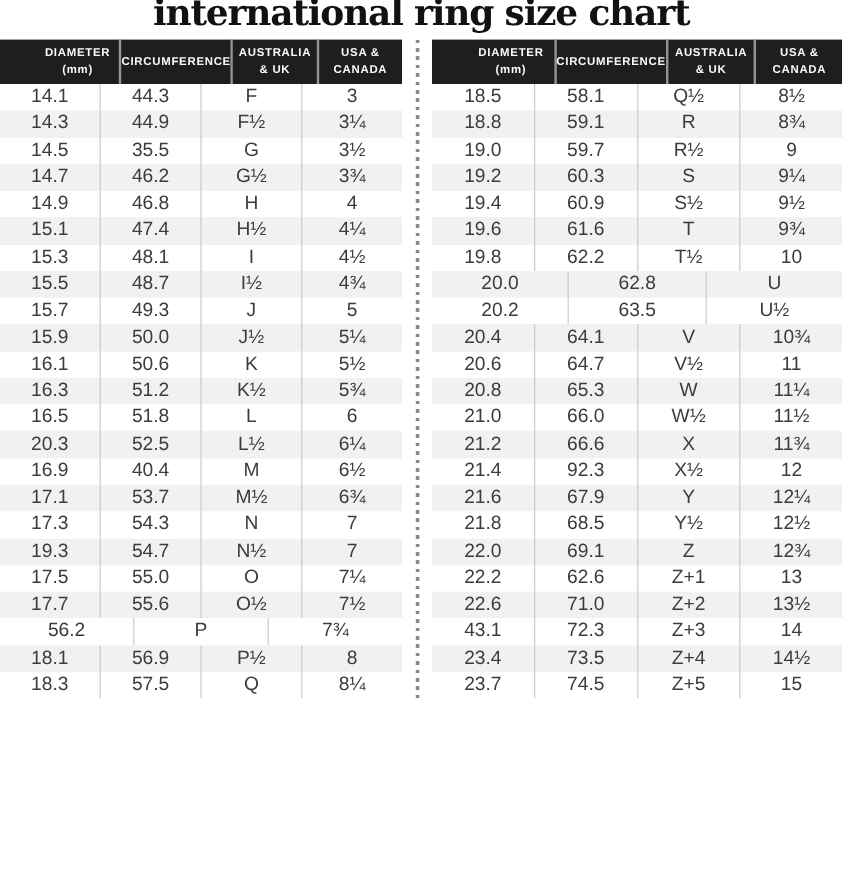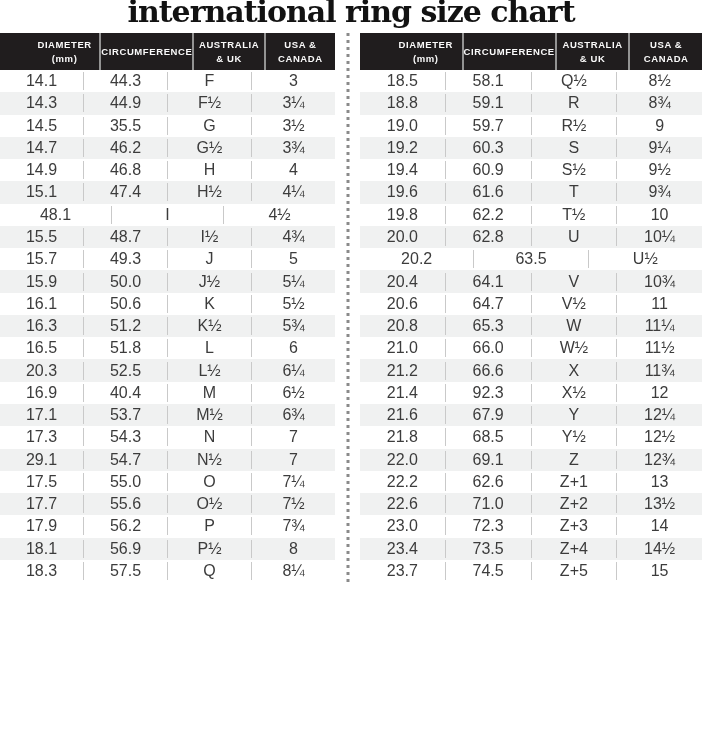--- a/index.html
+++ b/index.html
@@ -85,21 +85,20 @@
   }
   .th:first-child { border-left: none; padding-left: 30px; }
   .tbody {
     flex: 1 1 auto;
     display: flex;
     flex-direction: column;
   }
   .tr {
     flex: 1 1 0;
     display: flex;
-    align-items: center;
   }
   .tr:nth-child(even) { background: #f0f1f1; }
   .td {
     flex: 1 1 0;
     display: flex;
     align-items: center;
     justify-content: center;
     font-size: 16px;
     color: #3c3c3c;
     border-left: 1px solid #c9c9c9;
@@ -154,20 +153,21 @@
             <div class="td">H</div>
             <div class="td">4</div>
           </div>
           <div class="tr">
             <div class="td">15.1</div>
             <div class="td">47.4</div>
             <div class="td">H½</div>
             <div class="td">4¼</div>
           </div>
           <div class="tr">
+            <div class="td">15.3</div>
             <div class="td">48.1</div>
             <div class="td">I</div>
             <div class="td">4½</div>
           </div>
           <div class="tr">
             <div class="td">15.5</div>
             <div class="td">48.7</div>
             <div class="td">I½</div>
             <div class="td">4¾</div>
           </div>
@@ -219,39 +219,38 @@
             <div class="td">M½</div>
             <div class="td">6¾</div>
           </div>
           <div class="tr">
             <div class="td">17.3</div>
             <div class="td">54.3</div>
             <div class="td">N</div>
             <div class="td">7</div>
           </div>
           <div class="tr">
-            <div class="td">29.1</div>
+            <div class="td">19.3</div>
             <div class="td">54.7</div>
             <div class="td">N½</div>
             <div class="td">7</div>
           </div>
           <div class="tr">
             <div class="td">17.5</div>
             <div class="td">55.0</div>
             <div class="td">O</div>
             <div class="td">7¼</div>
           </div>
           <div class="tr">
             <div class="td">17.7</div>
             <div class="td">55.6</div>
             <div class="td">O½</div>
             <div class="td">7½</div>
           </div>
           <div class="tr">
-            <div class="td">17.9</div>
             <div class="td">56.2</div>
             <div class="td">P</div>
             <div class="td">7¾</div>
           </div>
           <div class="tr">
             <div class="td">18.1</div>
             <div class="td">56.9</div>
             <div class="td">P½</div>
             <div class="td">8</div>
           </div>
@@ -316,21 +315,20 @@
           <div class="tr">
             <div class="td">19.8</div>
             <div class="td">62.2</div>
             <div class="td">T½</div>
             <div class="td">10</div>
           </div>
           <div class="tr">
             <div class="td">20.0</div>
             <div class="td">62.8</div>
             <div class="td">U</div>
-            <div class="td">10¼</div>
           </div>
           <div class="tr">
             <div class="td">20.2</div>
             <div class="td">63.5</div>
             <div class="td">U½</div>
           </div>
           <div class="tr">
             <div class="td">20.4</div>
             <div class="td">64.1</div>
             <div class="td">V</div>
@@ -390,21 +388,21 @@
             <div class="td">Z+1</div>
             <div class="td">13</div>
           </div>
           <div class="tr">
             <div class="td">22.6</div>
             <div class="td">71.0</div>
             <div class="td">Z+2</div>
             <div class="td">13½</div>
           </div>
           <div class="tr">
-            <div class="td">23.0</div>
+            <div class="td">43.1</div>
             <div class="td">72.3</div>
             <div class="td">Z+3</div>
             <div class="td">14</div>
           </div>
           <div class="tr">
             <div class="td">23.4</div>
             <div class="td">73.5</div>
             <div class="td">Z+4</div>
             <div class="td">14½</div>
           </div>

